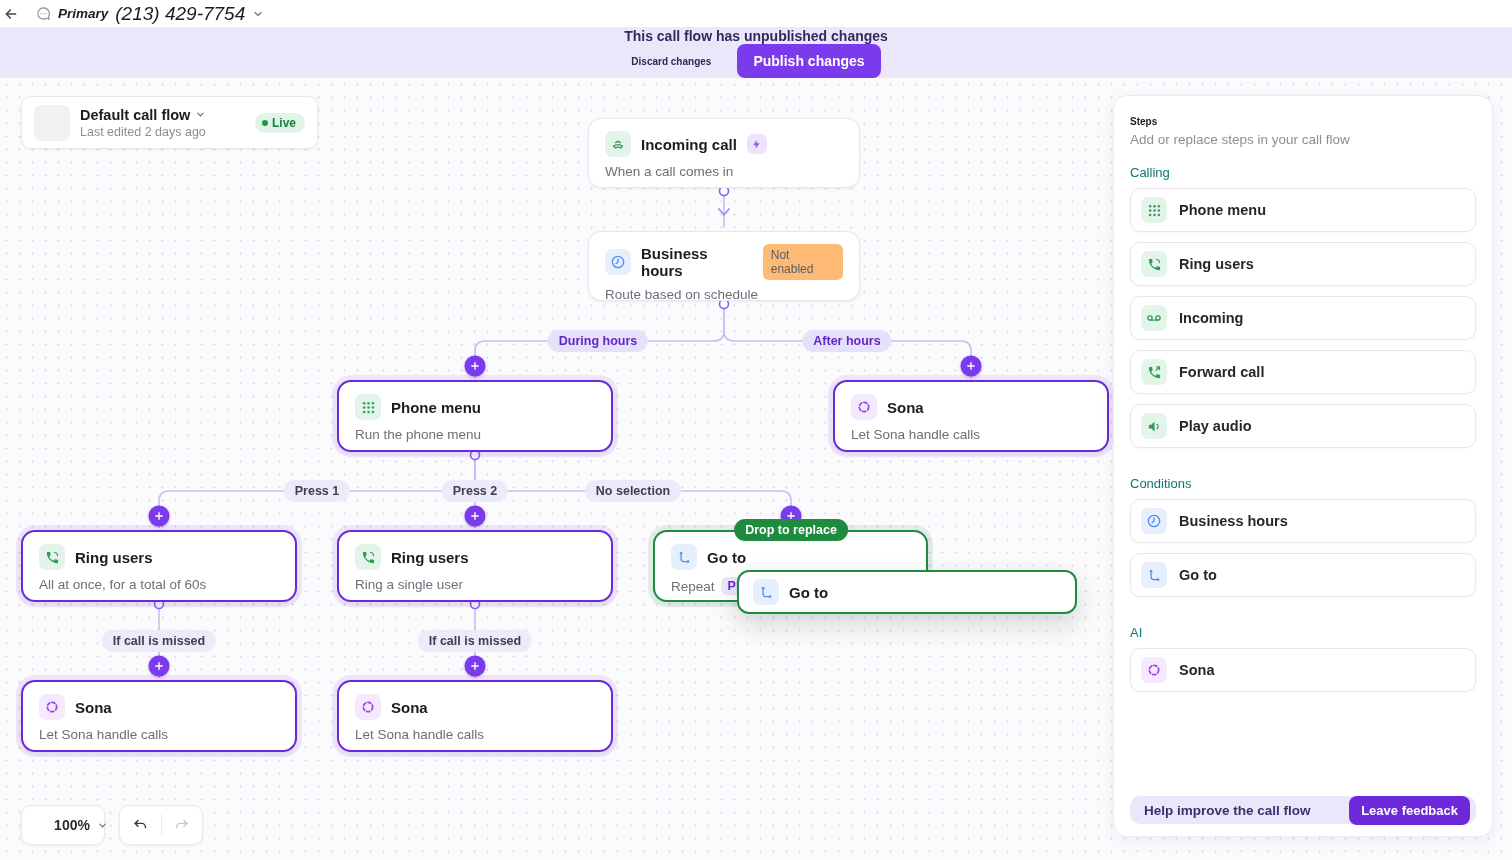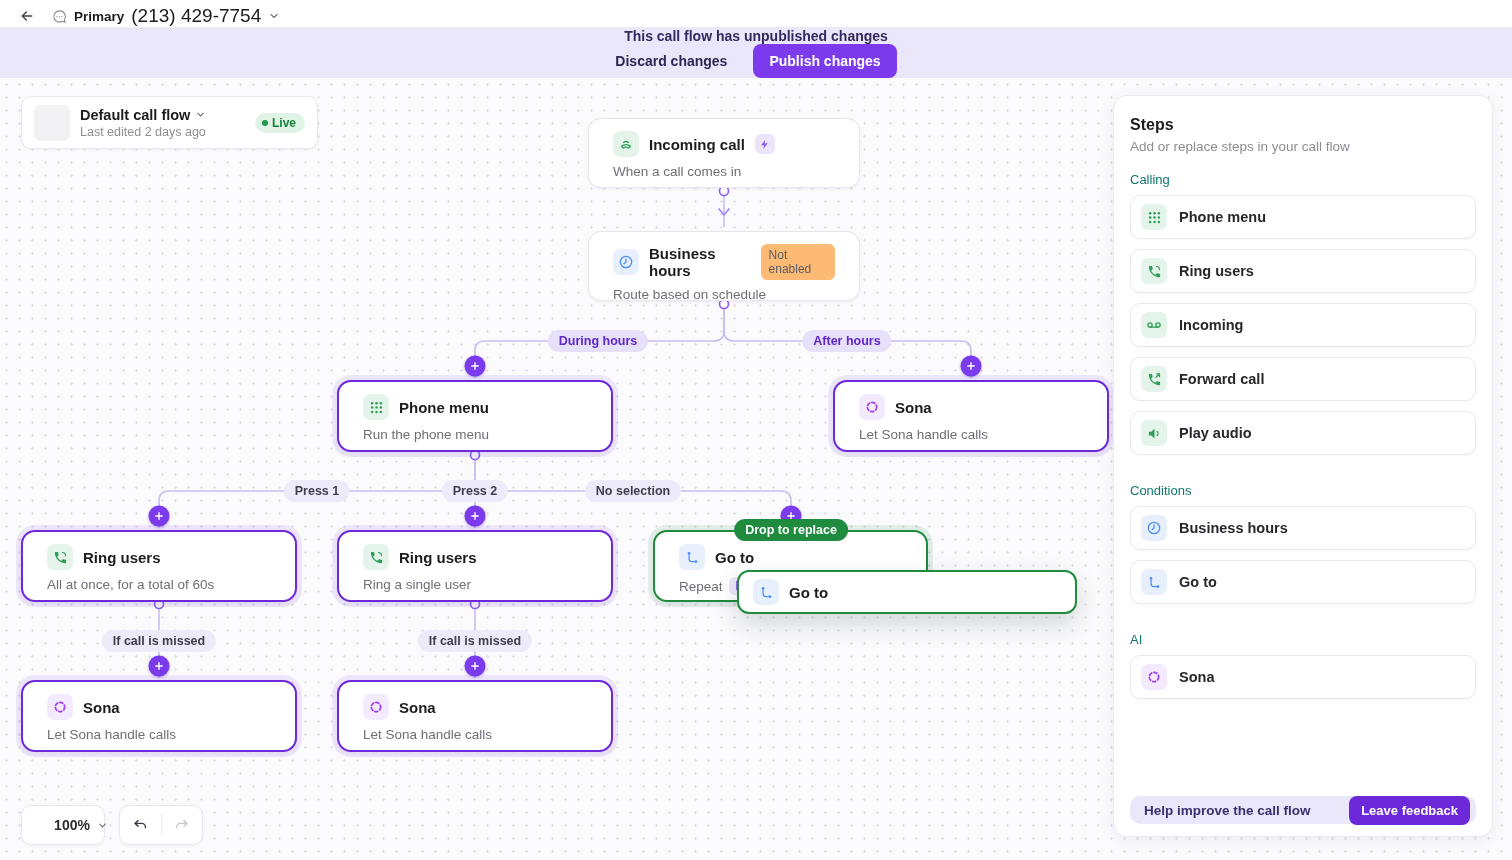--- a/index.html
+++ b/index.html
@@ -1,51 +1,51 @@
 <!DOCTYPE html>
 <html><head>
 <meta charset="utf-8">
 <style>
   * { margin:0; padding:0; box-sizing:border-box; }
   html,body { width:1512px; height:860px; overflow:hidden; }
   body { font-family:"Liberation Sans", sans-serif; background:#fbfafd; position:relative; color:#1d1d22; }
 
   
-  .topbar { position:absolute; left:0; top:0; right:0; height:28px; background:#ffffff; border-bottom:1px solid #ececf0; display:flex; align-items:flex-end; padding:0 16px; gap:14px; z-index:50; }
+  .topbar { position:absolute; left:0; top:0; right:0; height:28px; background:#ffffff; border-bottom:1px solid #ececf0; display:flex; align-items:center; padding:0 0; gap:14px; z-index:50;font-style:italic; }
   .back-btn { width:22px; height:22px; display:flex; align-items:center; justify-content:center; color:#41414a; cursor:pointer; }
   .line-picker { display:flex; align-items:center; gap:7px; cursor:pointer; }
   .bubble-ic { color:#8f8f98; display:flex; }
   .line-name { font-size:13.5px; font-weight:700; color:#1c1c21; }
   .line-number { font-size:19px; color:#1c1c21; }
   .chev { color:#6f6f78; display:flex; }
 
   
   .banner { position:absolute; left:0; top:28px; right:0; height:50px; background:#ebe7fa; display:flex; align-items:center; justify-content:space-between; padding:0 20px; z-index:40;flex-direction:column; }
   .banner-msg { font-size:14px; font-weight:600; color:#33295e; }
   .banner-actions { display:flex; align-items:center; gap:26px; }
-  .discard-btn { font-size:14px; font-weight:600; color:#2e2753; background:none; border:none; cursor:pointer; font-family:inherit; }
+  .discard-btn { font-size:10px; font-weight:600; color:#2e2753; background:none; border:none; cursor:pointer; font-family:inherit; }
   .publish-btn { font-size:14px; font-weight:600; color:#ffffff; background:#7c3aed; border:none; border-radius:8px; height:34px; padding:0 16px; cursor:pointer; font-family:inherit; }
 
   
   .canvas { position:absolute; left:0; top:78px; right:0; bottom:0; background:#fbfafd; background-image:radial-gradient(#e3e0ec 1.1px, transparent 1.1px); background-size:13px 13px; }
   .stage { position:absolute; inset:0; z-index:1; }
   .edges { position:absolute; inset:0; pointer-events:none; }
 
   
   .flow-card { position:absolute; left:21px; top:96px; width:297px; height:53px; background:#fff; border:1px solid #e9e8ee; border-radius:10px; box-shadow:0 1px 3px rgba(30,25,60,.05); display:flex; align-items:center; padding:0 12px; gap:10px; }
   .flow-thumb { width:36px; height:36px; border-radius:7px; background:#f2f1f4; flex:none; }
   .flow-meta { flex:1; min-width:0; }
   .flow-title-row { display:flex; align-items:center; gap:5px; cursor:pointer; }
   .flow-title { font-size:14.5px; font-weight:700; color:#1c1c21; }
   .flow-sub { font-size:12.5px; color:#8d8d96; margin-top:2px; }
   .live-badge { background:#e1f3e7; color:#17803d; font-size:12px; font-weight:600; border-radius:999px; padding:3px 9px 3px 7px; display:flex; align-items:center; gap:4px; }
   .live-dot { width:6px; height:6px; border-radius:50%; background:#1d9a4c; }
 
   
-  .node { position:absolute; background:#fff; border:1px solid #e7e5ee; border-radius:13px; box-shadow:0 1px 3px rgba(30,25,60,.06); padding:12px 24px; }
+  .node { position:absolute; background:#fff; border:1px solid #e7e5ee; border-radius:13px; box-shadow:0 1px 3px rgba(30,25,60,.06); padding:12px 16px; }
   .node.sel { border:2px solid #6d28d9; border-radius:14px; box-shadow:0 0 0 5px rgba(124,58,237,.10), 0 2px 6px rgba(30,25,60,.08); }
   .node.drop { border:2px solid #1f8b3e; border-radius:14px; box-shadow:0 0 0 5px rgba(31,139,62,.10), 0 2px 6px rgba(30,25,60,.08); }
   .node-head { display:flex; align-items:center; gap:10px; }
   .node-title { font-size:15px; font-weight:700; color:#1c1c21; }
   .node-sub { font-size:13.5px; color:#6e6e78; margin-top:7px; display:flex; align-items:center; gap:6px; }
   .tile { width:26px; height:26px; border-radius:7px; display:flex; align-items:center; justify-content:center; flex:none; }
   .tile.green { background:#e5f4ea; color:#2f9e57; }
   .tile.blue { background:#e7effc; color:#4d8ef7; }
   .tile.purple { background:#f4eafd; color:#a23df2; }
   .bolt-badge { width:20px; height:20px; border-radius:6px; background:#ece4fb; color:#8b5cf6; display:flex; align-items:center; justify-content:center; }
@@ -58,21 +58,21 @@
   
   .pill { position:absolute; transform:translate(-50%,-50%); border-radius:999px; font-size:12.5px; font-weight:600; padding:4px 11px; white-space:nowrap; z-index:3; }
   .pill-purple { background:#e7e0fb; color:#6128c9; }
   .pill-gray { background:#edebfa; color:#3f3e4e; }
 
   
   .plus { position:absolute; transform:translate(-50%,-50%); width:21px; height:21px; border-radius:50%; background:#7c3aed; color:#fff; border:none; display:flex; align-items:center; justify-content:center; cursor:pointer; z-index:4; box-shadow:0 1px 3px rgba(80,40,180,.35); }
 
   
   .sidebar { position:absolute; left:1113px; top:95px; width:380px; bottom:23px; background:#fff; border:1px solid #eceaf1; border-radius:14px; box-shadow:0 4px 18px rgba(30,25,60,.06); padding:20px 16px 12px; display:flex; flex-direction:column; z-index:10; }
-  .sb-title { font-size:16px; font-weight:700; color:#1c1c21; }
+  .sb-title { font-size:10px; font-weight:700; color:#1c1c21; }
   .sb-sub { font-size:13.5px; color:#8d8d96; margin-top:5px; }
   .sb-section { font-size:13px; color:#0f766e; margin:18px 0 8px; }
   .sb-item { background:#fff; border:1px solid #e9e8ee; border-radius:10px; height:44px; display:flex; align-items:center; gap:12px; padding:0 10px; margin-bottom:10px; cursor:grab; box-shadow:0 1px 2px rgba(30,25,60,.03); }
   .sb-item-label { font-size:14.5px; font-weight:600; color:#26262c; }
   .feedback { margin-top:auto; background:#ebe7fa; border-radius:10px; height:28px; display:flex; align-items:center; justify-content:space-between; padding:0 6px 0 14px; }
   .feedback-text { font-size:13.5px; font-weight:600; color:#3b2f6e; }
   .feedback-btn { background:#6d28d9; color:#fff; border:none; border-radius:8px; font-size:13px; font-weight:600; height:29px; padding:0 12px; cursor:pointer; font-family:inherit; }
 
   
   .ctl { position:absolute; background:#fff; border:1px solid #e9e8ee; border-radius:10px; box-shadow:0 1px 3px rgba(30,25,60,.06); display:flex; align-items:center; z-index:10; }

